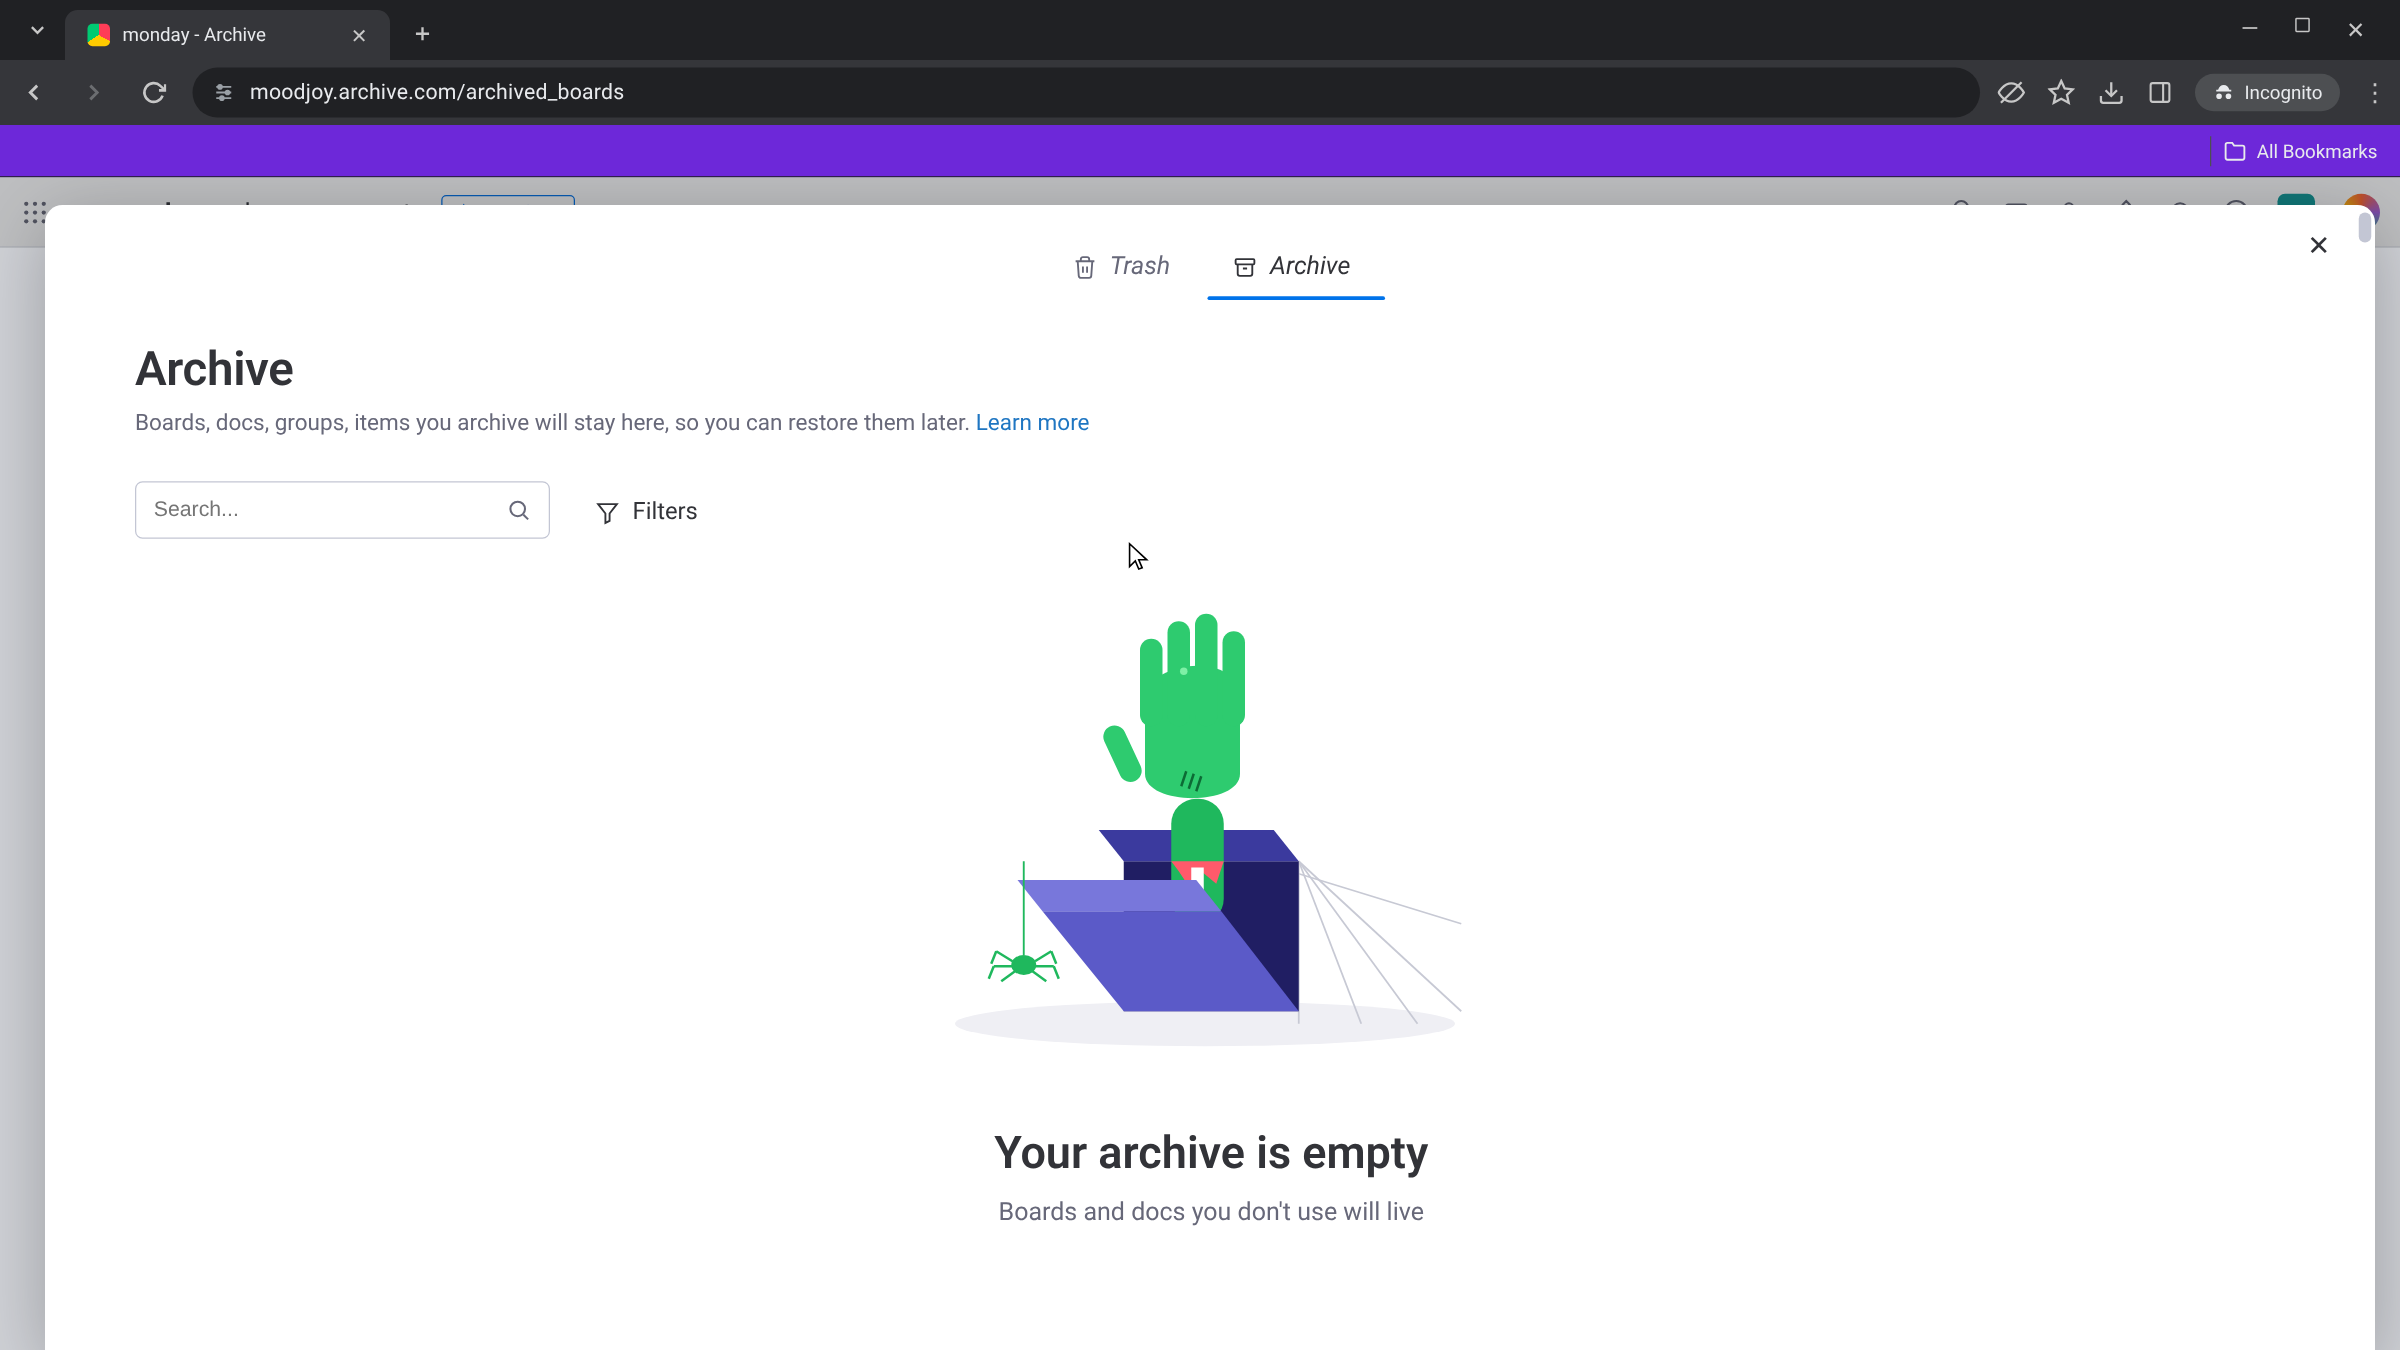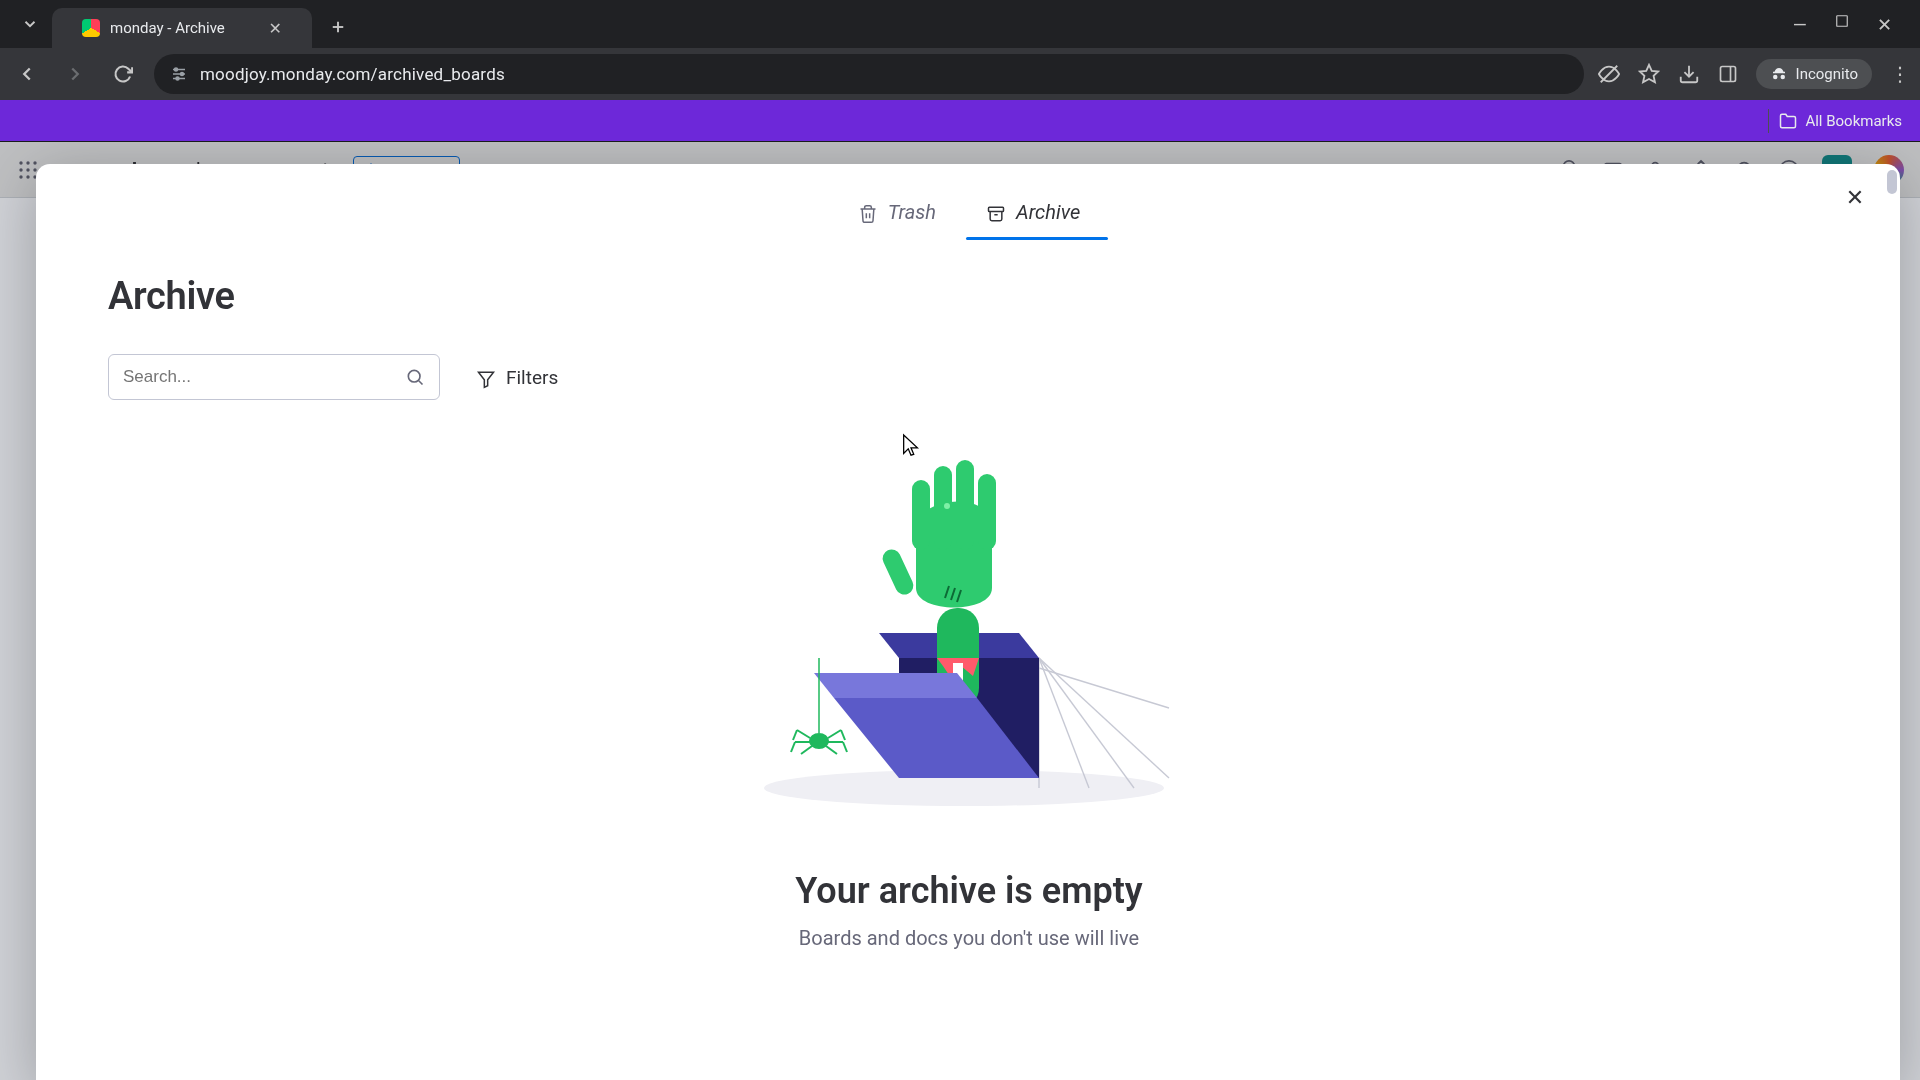--- a/index.html
+++ b/index.html
@@ -2,21 +2,21 @@
 <html><head>
 <meta charset="utf-8">
 <style>
   * { box-sizing: border-box; margin: 0; padding: 0; }
   html, body { width: 1920px; height: 1080px; font-family: -apple-system, BlinkMacSystemFont, "Segoe UI", Roboto, Arial, sans-serif; overflow: hidden; background: #202124; }
 
   
   .browser-chrome { width: 100%; background: #202124; }
   .tab-strip { display: flex; align-items: center; height: 48px; padding: 0 8px; background: #202124; }
   .tab-menu { width: 28px; height: 28px; border-radius: 50%; display:flex; align-items:center; justify-content:center; color:#c7c7c7; margin: 0 8px; cursor: pointer; }
-  .tab { display: flex; align-items: center; background: #35363a; color: #e8eaed; height: 40px; border-radius: 10px 10px 0 0; padding: 0 30px; gap: 10px; min-width: 260px; margin-top: 8px;}
+  .tab { display: flex; align-items: center; background: #35363a; color: #e8eaed; height: 40px; border-radius: 10px 10px 0 0; padding: 0 18px; gap: 10px; min-width: 260px; margin-top: 8px;}
   .tab-favicon { width: 18px; height: 18px; border-radius: 4px; background: conic-gradient(#ff3d57 0 33%, #ffcb00 0 66%, #00ca72 0 100%); }
   .tab-title { font-size: 15px; flex: 1; white-space: nowrap; overflow: hidden; text-overflow: ellipsis; }
   .tab-close { color: #c7c7c7; font-size: 16px; cursor: pointer; }
   .new-tab { width: 32px; height: 32px; display:flex; align-items:center; justify-content:center; color:#c7c7c7; margin-left: 10px; border-radius: 50%; cursor:pointer; margin-top:6px;}
   .win-controls { margin-left: auto; display:flex; gap: 28px; padding-right: 20px; color:#c7c7c7; }
   .win-btn { cursor:pointer; font-size: 18px; }
 
   .addr-bar { display:flex; align-items:center; height: 52px; background:#35363a; padding: 0 10px; gap: 14px; }
   .nav-btn { width:34px; height:34px; display:flex; align-items:center; justify-content:center; color:#c7c7c7; border-radius:50%; cursor:pointer; }
   .nav-btn.disabled { color: #6b6d70; cursor: default; }
@@ -129,21 +129,21 @@
     </div>
     <div class="url-box">
       <svg width="18" height="18" viewBox="0 0 24 24" fill="none" stroke="#9aa0a6" stroke-width="2">
           <line x1="4" y1="6" x2="20" y2="6"></line>
           <line x1="4" y1="12" x2="20" y2="12"></line>
           <line x1="4" y1="18" x2="20" y2="18"></line>
           <circle cx="8" cy="6" r="2" fill="#9aa0a6"></circle>
           <circle cx="16" cy="12" r="2" fill="#9aa0a6"></circle>
           <circle cx="10" cy="18" r="2" fill="#9aa0a6"></circle>
         </svg>
-      <span class="url-text">moodjoy.monday.com/archived_boards</span>
+      <span class="url-text">moodjoy.archive.com/archived_boards</span>
     </div>
     <div class="addr-right">
       <span>
         <svg width="22" height="22" viewBox="0 0 24 24" fill="none" stroke="currentColor" stroke-width="2">
             <path d="M1 12s4-8 11-8 11 8 11 8-4 8-11 8S1 12 1 12z"></path>
             <line x1="3" y1="21" x2="21" y2="3"></line>
           </svg>
       </span>
       <span>
         <svg width="22" height="22" viewBox="0 0 24 24" fill="none" stroke="currentColor" stroke-width="2">
@@ -281,20 +281,23 @@
           <svg class="tab-icon" viewBox="0 0 24 24" fill="none" stroke="currentColor" stroke-width="1.8">
               <rect x="3" y="4" width="18" height="5" rx="1"></rect>
               <path d="M5 9v9a2 2 0 002 2h10a2 2 0 002-2V9"></path>
               <line x1="10" y1="13" x2="14" y2="13"></line>
             </svg>
           <span>Archive</span>
         </div>
       </div>
 
       <h1 class="title">Archive</h1>
+      <p class="subtitle">
+        <span>Boards, docs, groups, items you archive will stay here, so you can restore them later. </span><a href="#">Learn more</a>
+      </p>
 
       <div class="tools">
         <div class="search-box">
           <input type="text" placeholder="Search..." style="">
           <svg width="20" height="20" viewBox="0 0 24 24" fill="none" stroke="#676879" stroke-width="2">
               <circle cx="11" cy="11" r="7"></circle>
               <line x1="21" y1="21" x2="16.5" y2="16.5"></line>
             </svg>
         </div>
         <div class="filter-btn">

